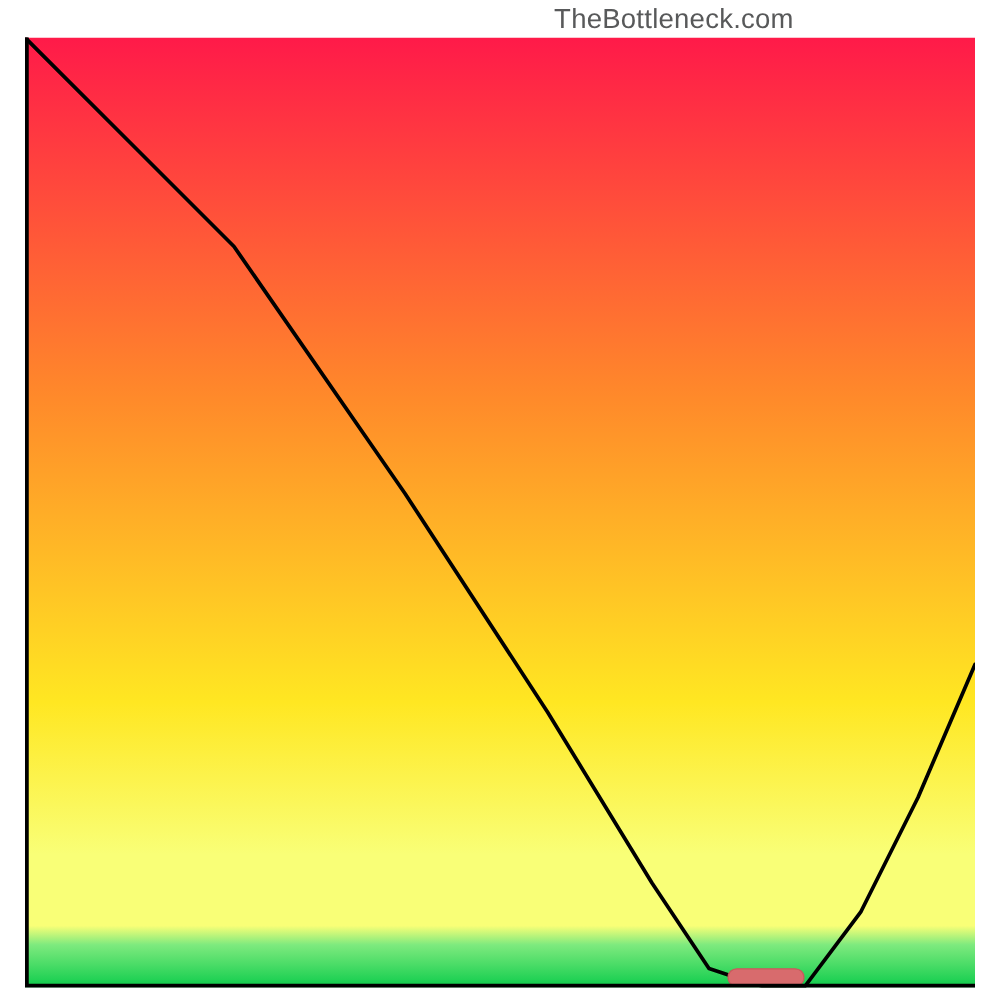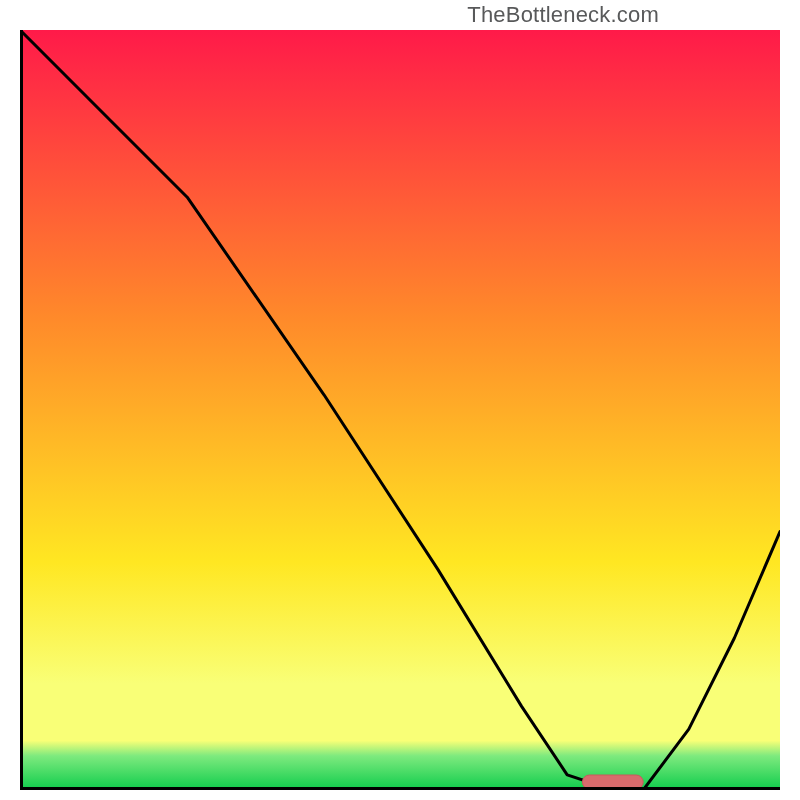--- a/index.html
+++ b/index.html
@@ -7,21 +7,20 @@
     padding: 0;
     width: 800px;
     height: 800px;
     background: #ffffff;
     font-family: Arial, Helvetica, sans-serif;
   }
   .container {
     position: relative;
     width: 647px;
     height: 800px;
-    padding-left: 24px;
   }
   .watermark {
     position: absolute;
     top: 2px;
     right: 12px;
     font-size: 22px;
     color: #58595a;
     font-weight: 400;
     letter-spacing: 0.2px;
   }

